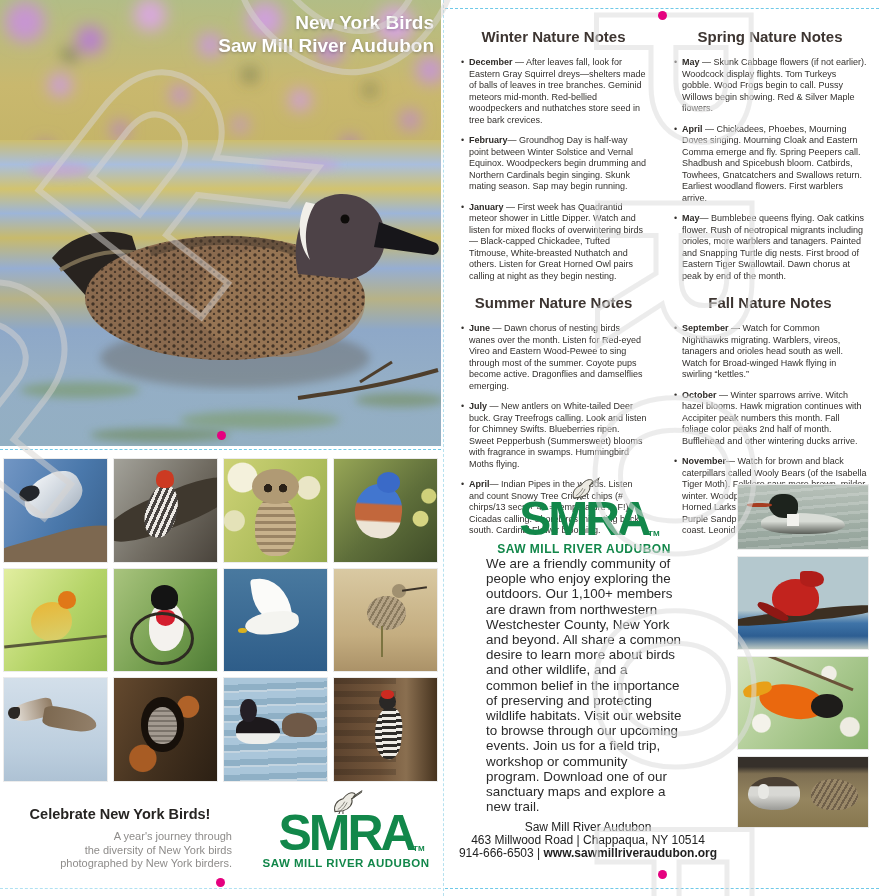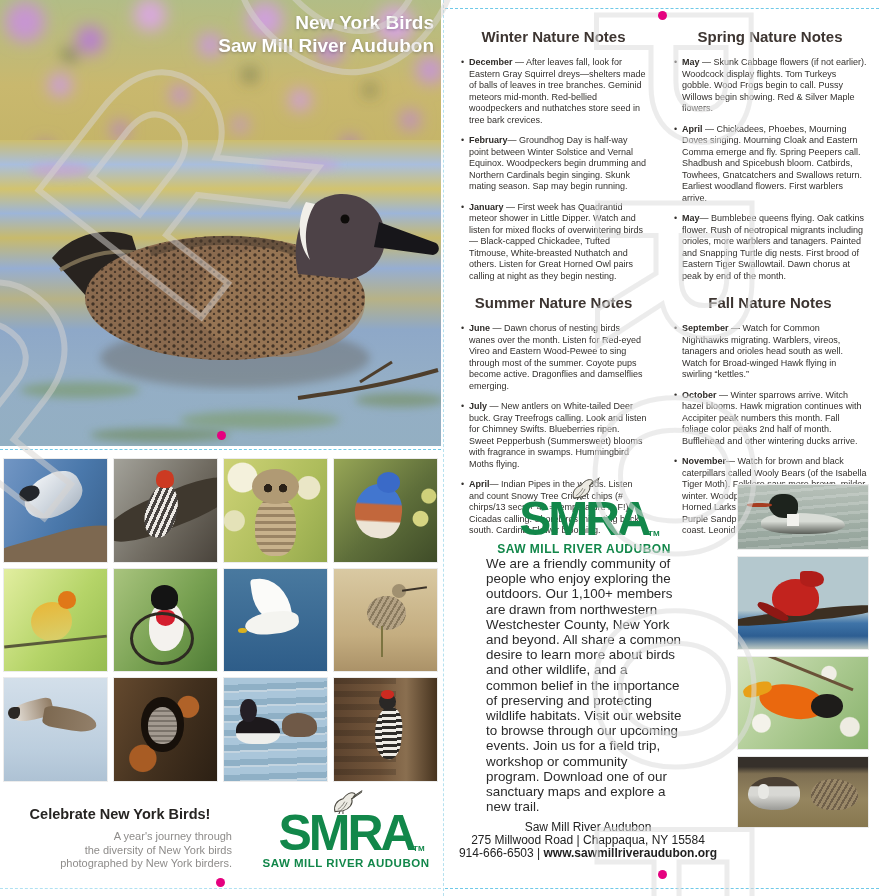--- a/index.html
+++ b/index.html
@@ -435,21 +435,21 @@
       </svg>
     </span>
     <div class="smra-word"><span>SMRA</span><span class="tm">TM</span></div>
     <div class="smra-sub">SAW MILL RIVER AUDUBON</div>
   </div>
 
   <div class="abs about-body">We are a friendly community of people who enjoy exploring the outdoors. Our 1,100+ members are drawn from northwestern Westchester County, New York and beyond. All share a common desire to learn more about birds and other wildlife, and a common belief in the importance of preserving and protecting wildlife habitats. Visit our website to browse through our upcoming events. Join us for a field trip, workshop or community program. Download one of our sanctuary maps and explore a new trail.</div>
 
   <div class="abs address">
     <div>Saw Mill River Audubon</div>
-    <div>275 Millwood Road | Chappaqua, NY 15584</div>
+    <div>463 Millwood Road | Chappaqua, NY 10514</div>
     <div><span>914-666-6503</span><span> | </span><b>www.sawmillriveraudubon.org</b></div>
   </div>
 
   <div class="abs sidephotos">
     <div class="rphoto r1" title="Red-breasted Merganser">
         <span class="s1"></span>
         <span class="s2"></span>
         <span class="s3"></span>
       </div>
     <div class="rphoto r2" title="Northern Cardinal">

